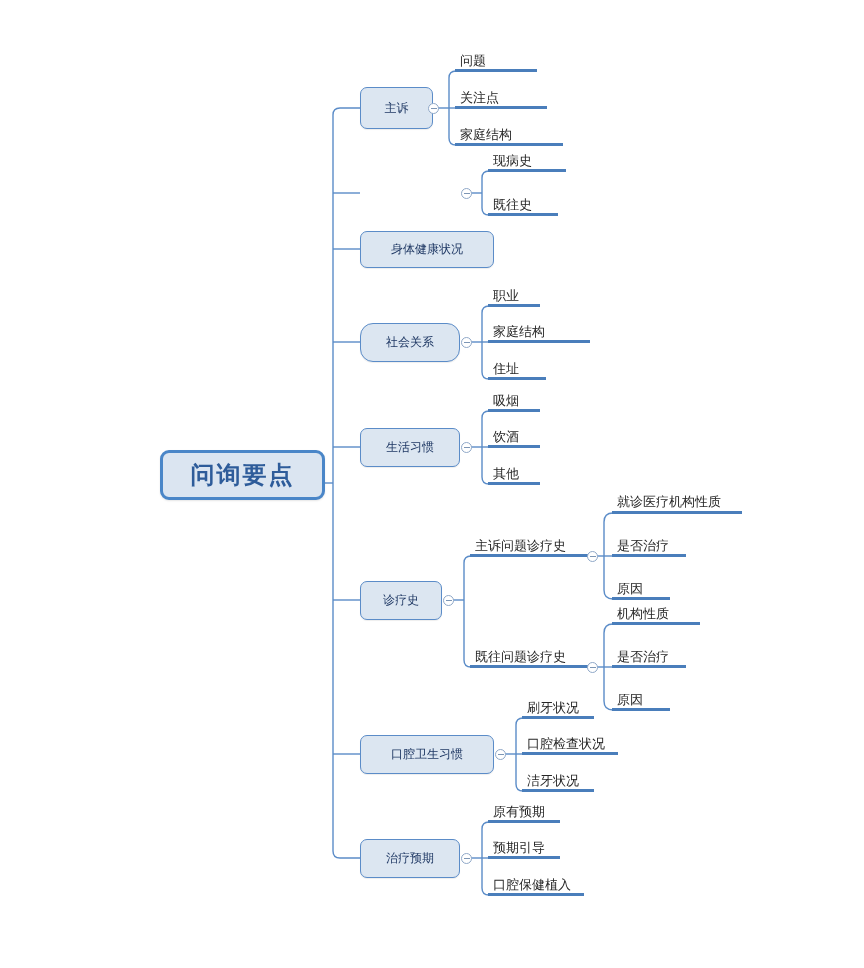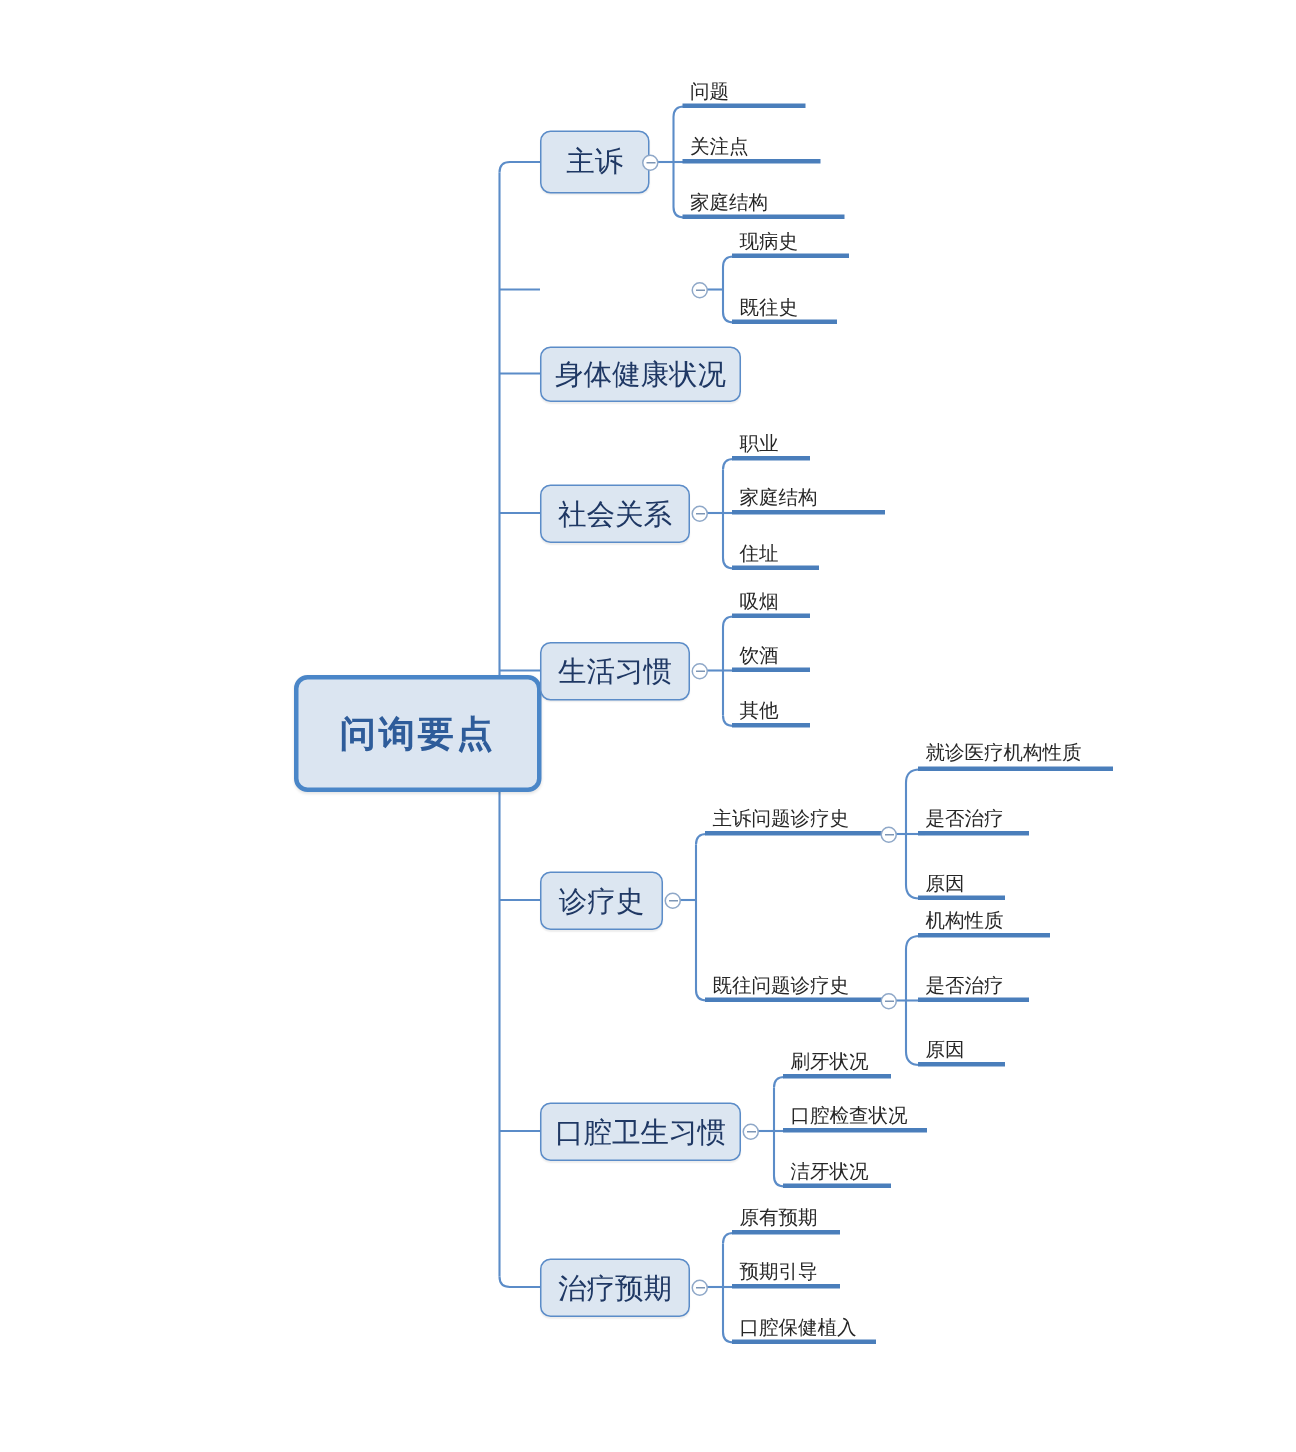--- a/index.html
+++ b/index.html
@@ -44,21 +44,21 @@
     align-items: center;
     justify-content: center;
     box-shadow: 0 1px 2px rgba(0,0,0,0.10);
   }
   
   .box-node {
     background: #dce6f1;
     border: 1.5px solid #5b8cc8;
     border-radius: 7px;
     color: #1f3864;
-    font-size: 19px;
+    font-size: 12px;
     display: flex;
     align-items: center;
     justify-content: center;
     box-shadow: 0 1px 1px rgba(0,0,0,0.07);
   }
   
   .leaf-node {
     color: #262626;
     font-size: 13px;
     line-height: 1;
@@ -175,30 +175,30 @@
       <path d="M516,784 Q516,791 523,791 L527,791"></path>
 
       <path d="M471,858 L482,858"></path>
       <path d="M482,829 L482,888"></path>
       <path d="M482,829 Q482,822 489,822 L493,822"></path>
       <path d="M482,858 L493,858"></path>
       <path d="M482,888 Q482,895 489,895 L493,895"></path>
     </g>
   </svg>
 
-  <div class="node root-node" style="left:160px; top:450px; width:165px; height:78px;margin-left:36px;">问询要点</div>
+  <div class="node root-node" style="left:160px; top:450px; width:165px; height:50px;">问询要点</div>
 
   <div class="node box-node" style="left:360px; top:87px; width:73px; height:42px;">主诉</div>
   <div class="toggle" style="left:428px; top:103px;"></div>
 
   <div class="toggle" style="left:461px; top:188px;"></div>
 
   <div class="node box-node" style="left:360px; top:231px; width:134px; height:37px;">身体健康状况</div>
 
-  <div class="node box-node" style="left:360px; top:323px; width:100px; height:39px;">社会关系</div>
+  <div class="node box-node" style="left:360px; top:323px; width:100px; height:39px;border-radius:13px;">社会关系</div>
   <div class="toggle" style="left:461px; top:337px;"></div>
 
   <div class="node box-node" style="left:360px; top:428px; width:100px; height:39px;">生活习惯</div>
   <div class="toggle" style="left:461px; top:442px;"></div>
 
   <div class="node box-node" style="left:360px; top:581px; width:82px; height:39px;">诊疗史</div>
   <div class="toggle" style="left:443px; top:595px;"></div>
 
   <div class="node box-node" style="left:360px; top:735px; width:134px; height:39px;">口腔卫生习惯</div>
   <div class="toggle" style="left:495px; top:749px;"></div>

